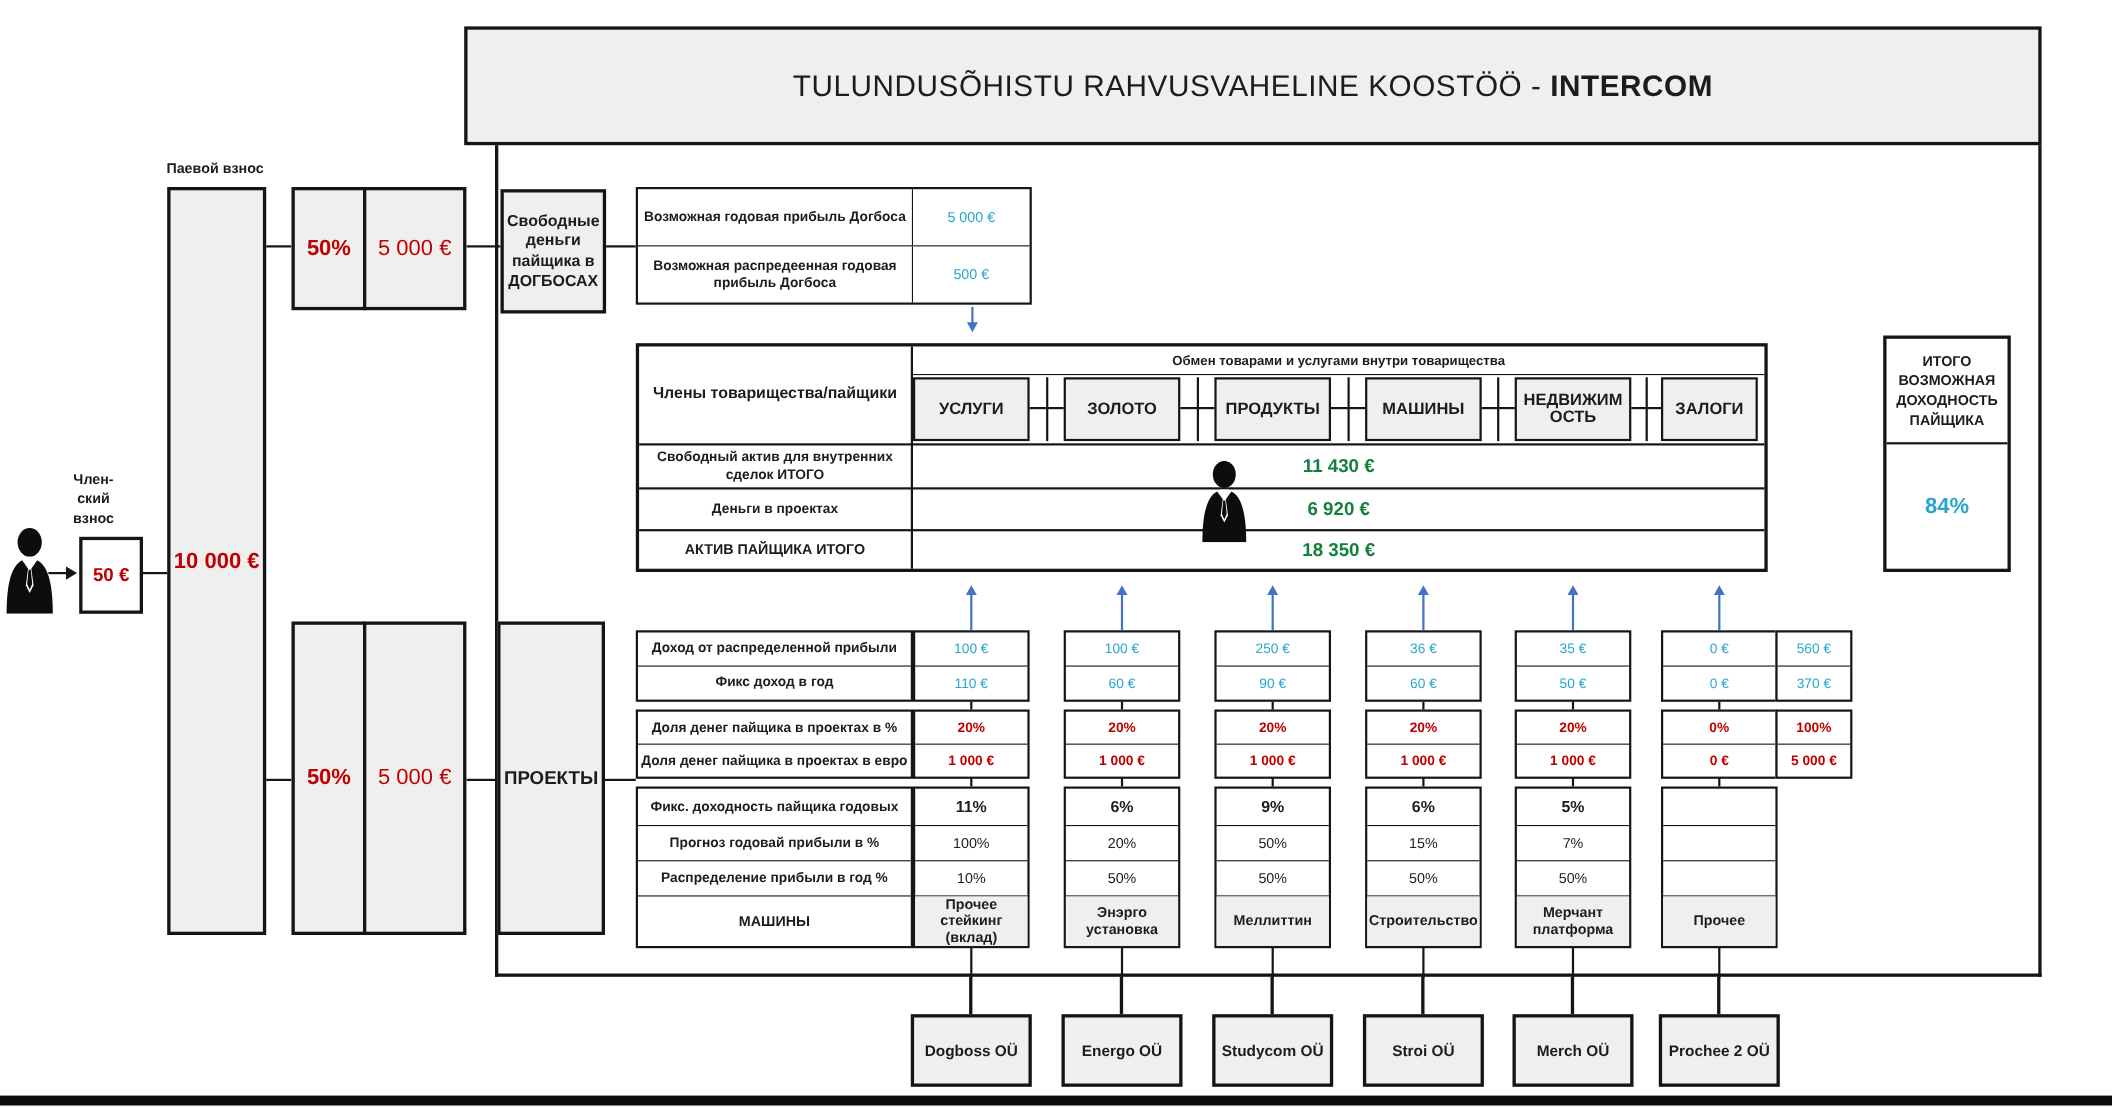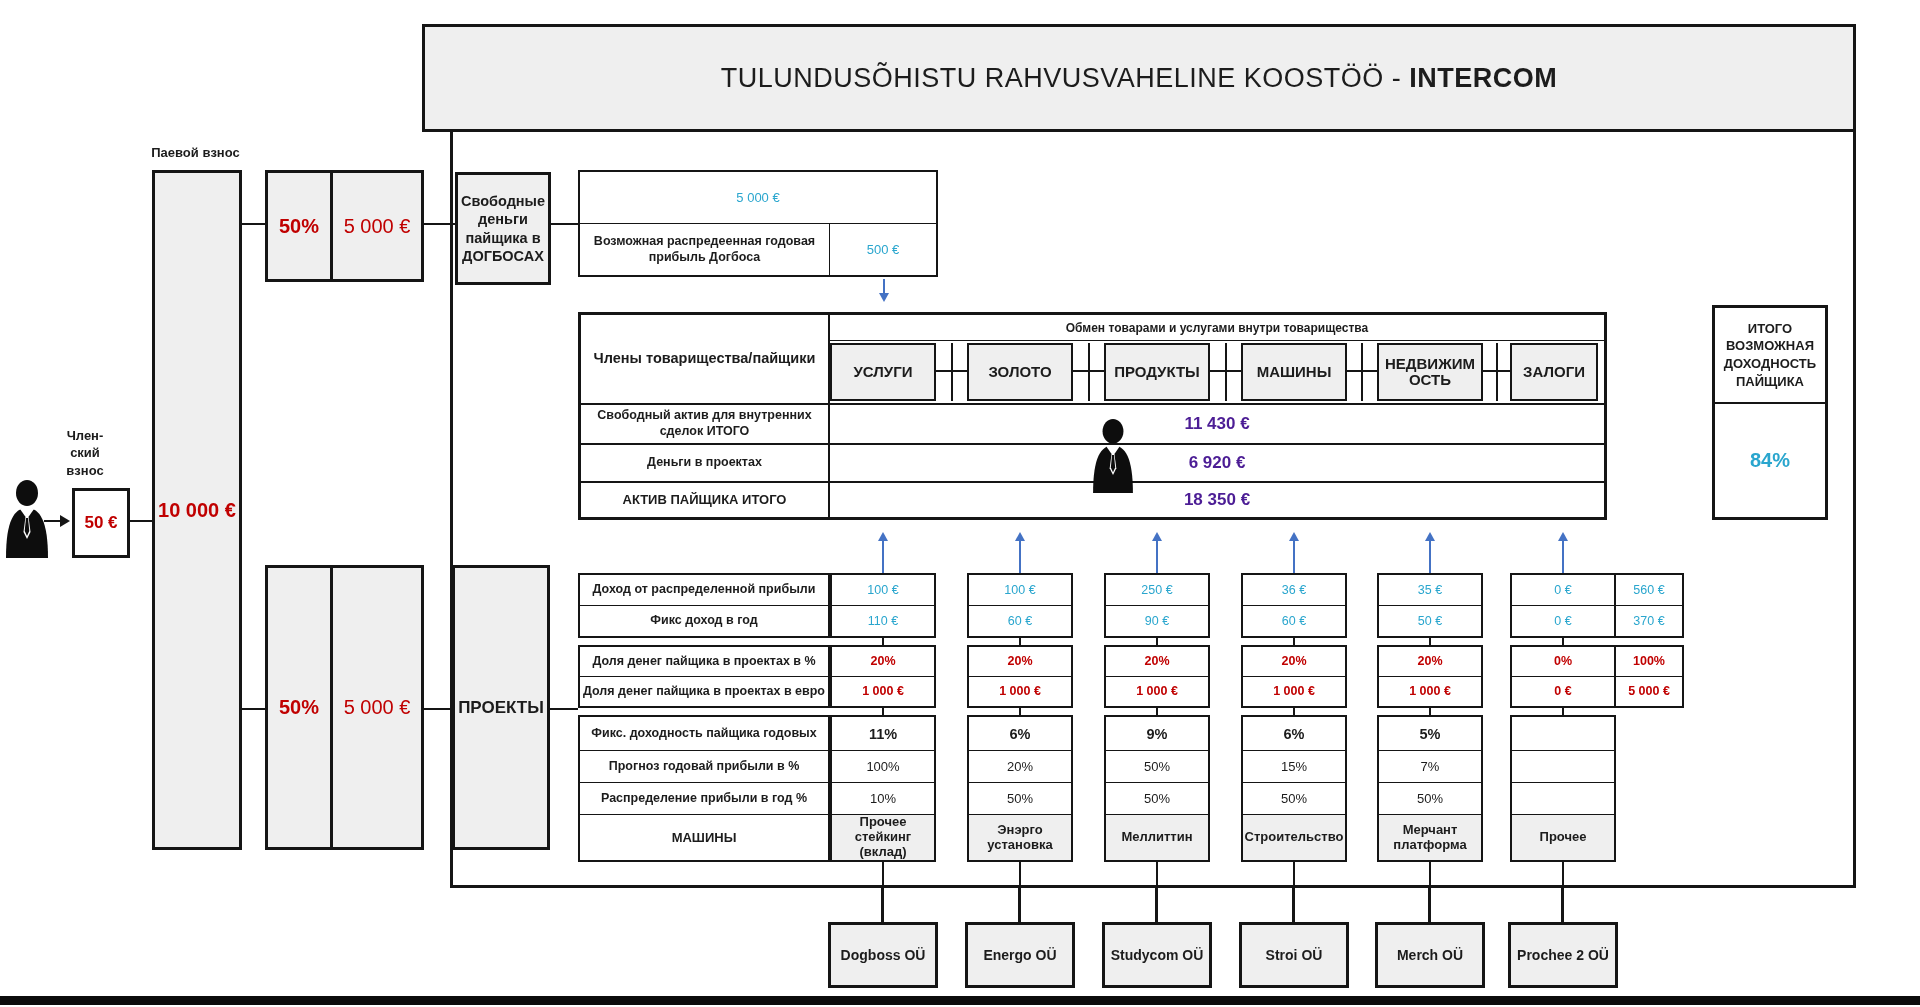--- a/index.html
+++ b/index.html
@@ -34,21 +34,21 @@
   .dg{left:578px;top:170px;width:360px;height:107px}
   .dgrow{display:flex}
   .dgl{width:250px;border-right:1.5px solid #151515;display:flex;align-items:center;justify-content:center;
        text-align:center;font-weight:700;font-size:12.5px;line-height:1.25;padding:2px}
   .dgv{flex:1;display:flex;align-items:center;justify-content:center;color:#2aa6ce;font-size:13px}
 
   
   .mt{left:578px;top:312px;width:1029px;height:208px}
   .cat{top:28px;height:58px;width:106px;font-weight:700;font-size:15px;line-height:1.1;padding:2px}
   .mrowlab{left:0;width:247px;font-weight:700;font-size:12.5px;line-height:1.25;padding:14px}
-  .mrowval{left:249px;width:774px;color:#4c1d95;font-weight:700;font-size:17px}
+  .mrowval{left:249px;width:774px;color:#15803d;font-weight:700;font-size:17px}
 
   .itogo{left:1712px;top:305px;width:116px;height:215px}
 
   
   .grp{background:#fff;border:2px solid #151515}
   .grp>div{display:flex;align-items:center;justify-content:center;text-align:center;border-bottom:1.5px solid #151515}
   .grp>div:last-child{border-bottom:none}
   .g1{top:573px;width:106px;height:65px}
   .g1>div{height:30.5px}
   .g2{top:645px;width:106px;height:63px}
@@ -121,20 +121,21 @@
   <div class="c fx b3 gy red pct" style="left:265px;top:170px;width:68px;height:112px">50%</div>
   <div class="c fx b3 gy red amt" style="left:330px;top:170px;width:94px;height:112px">5 000 €</div>
   <div class="c fx b3 gy red pct" style="left:265px;top:565px;width:68px;height:285px">50%</div>
   <div class="c fx b3 gy red amt" style="left:330px;top:565px;width:94px;height:285px">5 000 €</div>
 
   <div class="c fx b3 gy freebox">Свободные деньги пайщика в ДОГБОСАХ</div>
   <div class="c fx b3 gy projbox">ПРОЕКТЫ</div>
 
   <div class="c b2 wh dg">
     <div class="dgrow" style="height:52px;border-bottom:1.5px solid #151515">
+      <div class="dgl">Возможная  годовая прибыль Догбоса</div>
       <div class="dgv">5 000 €</div>
     </div>
     <div class="dgrow" style="height:51px">
       <div class="dgl">Возможная распредеенная годовая прибыль Догбоса</div>
       <div class="dgv">500 €</div>
     </div>
   </div>
   <div class="c darr">
       <i></i>
       <b></b>

